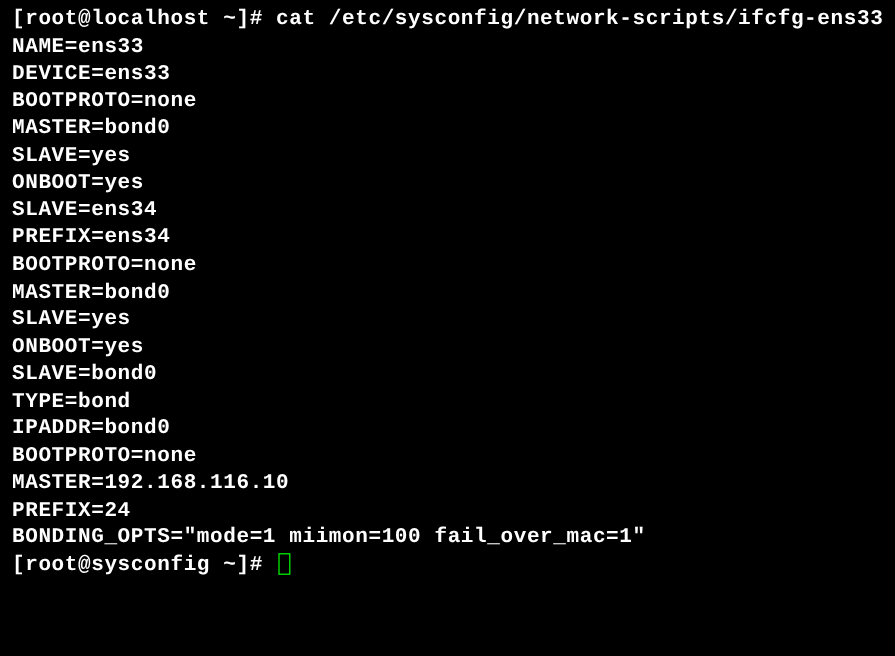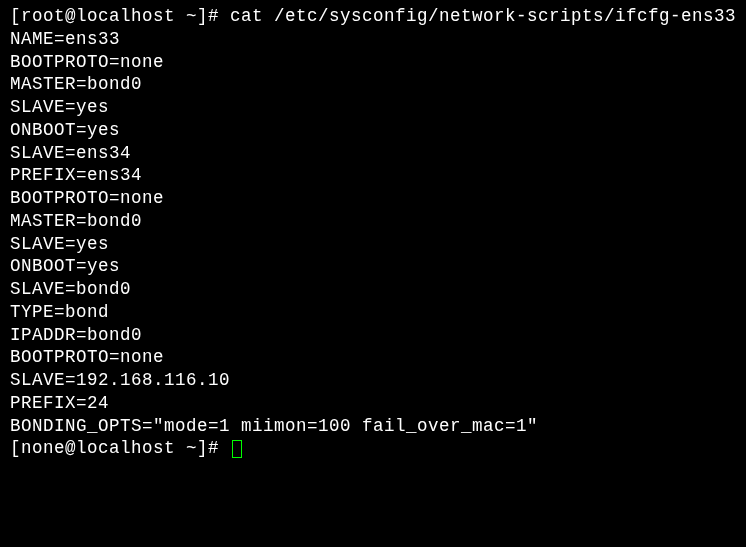--- a/index.html
+++ b/index.html
@@ -1,18 +1,19 @@
 <!DOCTYPE html>
 <html><head>
   <meta charset="utf-8">
   <style>
     * {
       margin: 0;
       padding: 0;
       box-sizing: border-box;
+      font-weight: bold;
     }
     body {
       background-color: #000000;
       color: #ffffff;
       font-family: 'Courier New', Consolas, monospace;
       font-size: 17.5px;
       line-height: 1.3;
       padding: 5px 10px;
       width: 746px;
       height: 547px;
@@ -30,31 +31,32 @@
       vertical-align: middle;
       margin-left: 2px;
     }
   </style>
 </head>
 <body>
 
 <div>
   <div class="line">[root@localhost ~]# cat /etc/sysconfig/network-scripts/ifcfg-ens33</div>
   <div class="line">NAME=ens33</div>
+  <div class="line">DEVICE=ens33</div>
   <div class="line">BOOTPROTO=none</div>
   <div class="line">MASTER=bond0</div>
   <div class="line">SLAVE=yes</div>
   <div class="line">ONBOOT=yes</div>
   <div class="line">SLAVE=ens34</div>
   <div class="line">PREFIX=ens34</div>
   <div class="line">BOOTPROTO=none</div>
   <div class="line">MASTER=bond0</div>
   <div class="line">SLAVE=yes</div>
   <div class="line">ONBOOT=yes</div>
   <div class="line">SLAVE=bond0</div>
   <div class="line">TYPE=bond</div>
   <div class="line">IPADDR=bond0</div>
   <div class="line">BOOTPROTO=none</div>
-  <div class="line">SLAVE=192.168.116.10</div>
+  <div class="line">MASTER=192.168.116.10</div>
   <div class="line">PREFIX=24</div>
   <div class="line">BONDING_OPTS="mode=1 miimon=100 fail_over_mac=1"</div>
-  <div class="line"><span>[none@localhost ~]# </span><span class="cursor"></span></div>
+  <div class="line"><span>[root@sysconfig ~]# </span><span class="cursor"></span></div>
 </div>
 
 </body></html>

